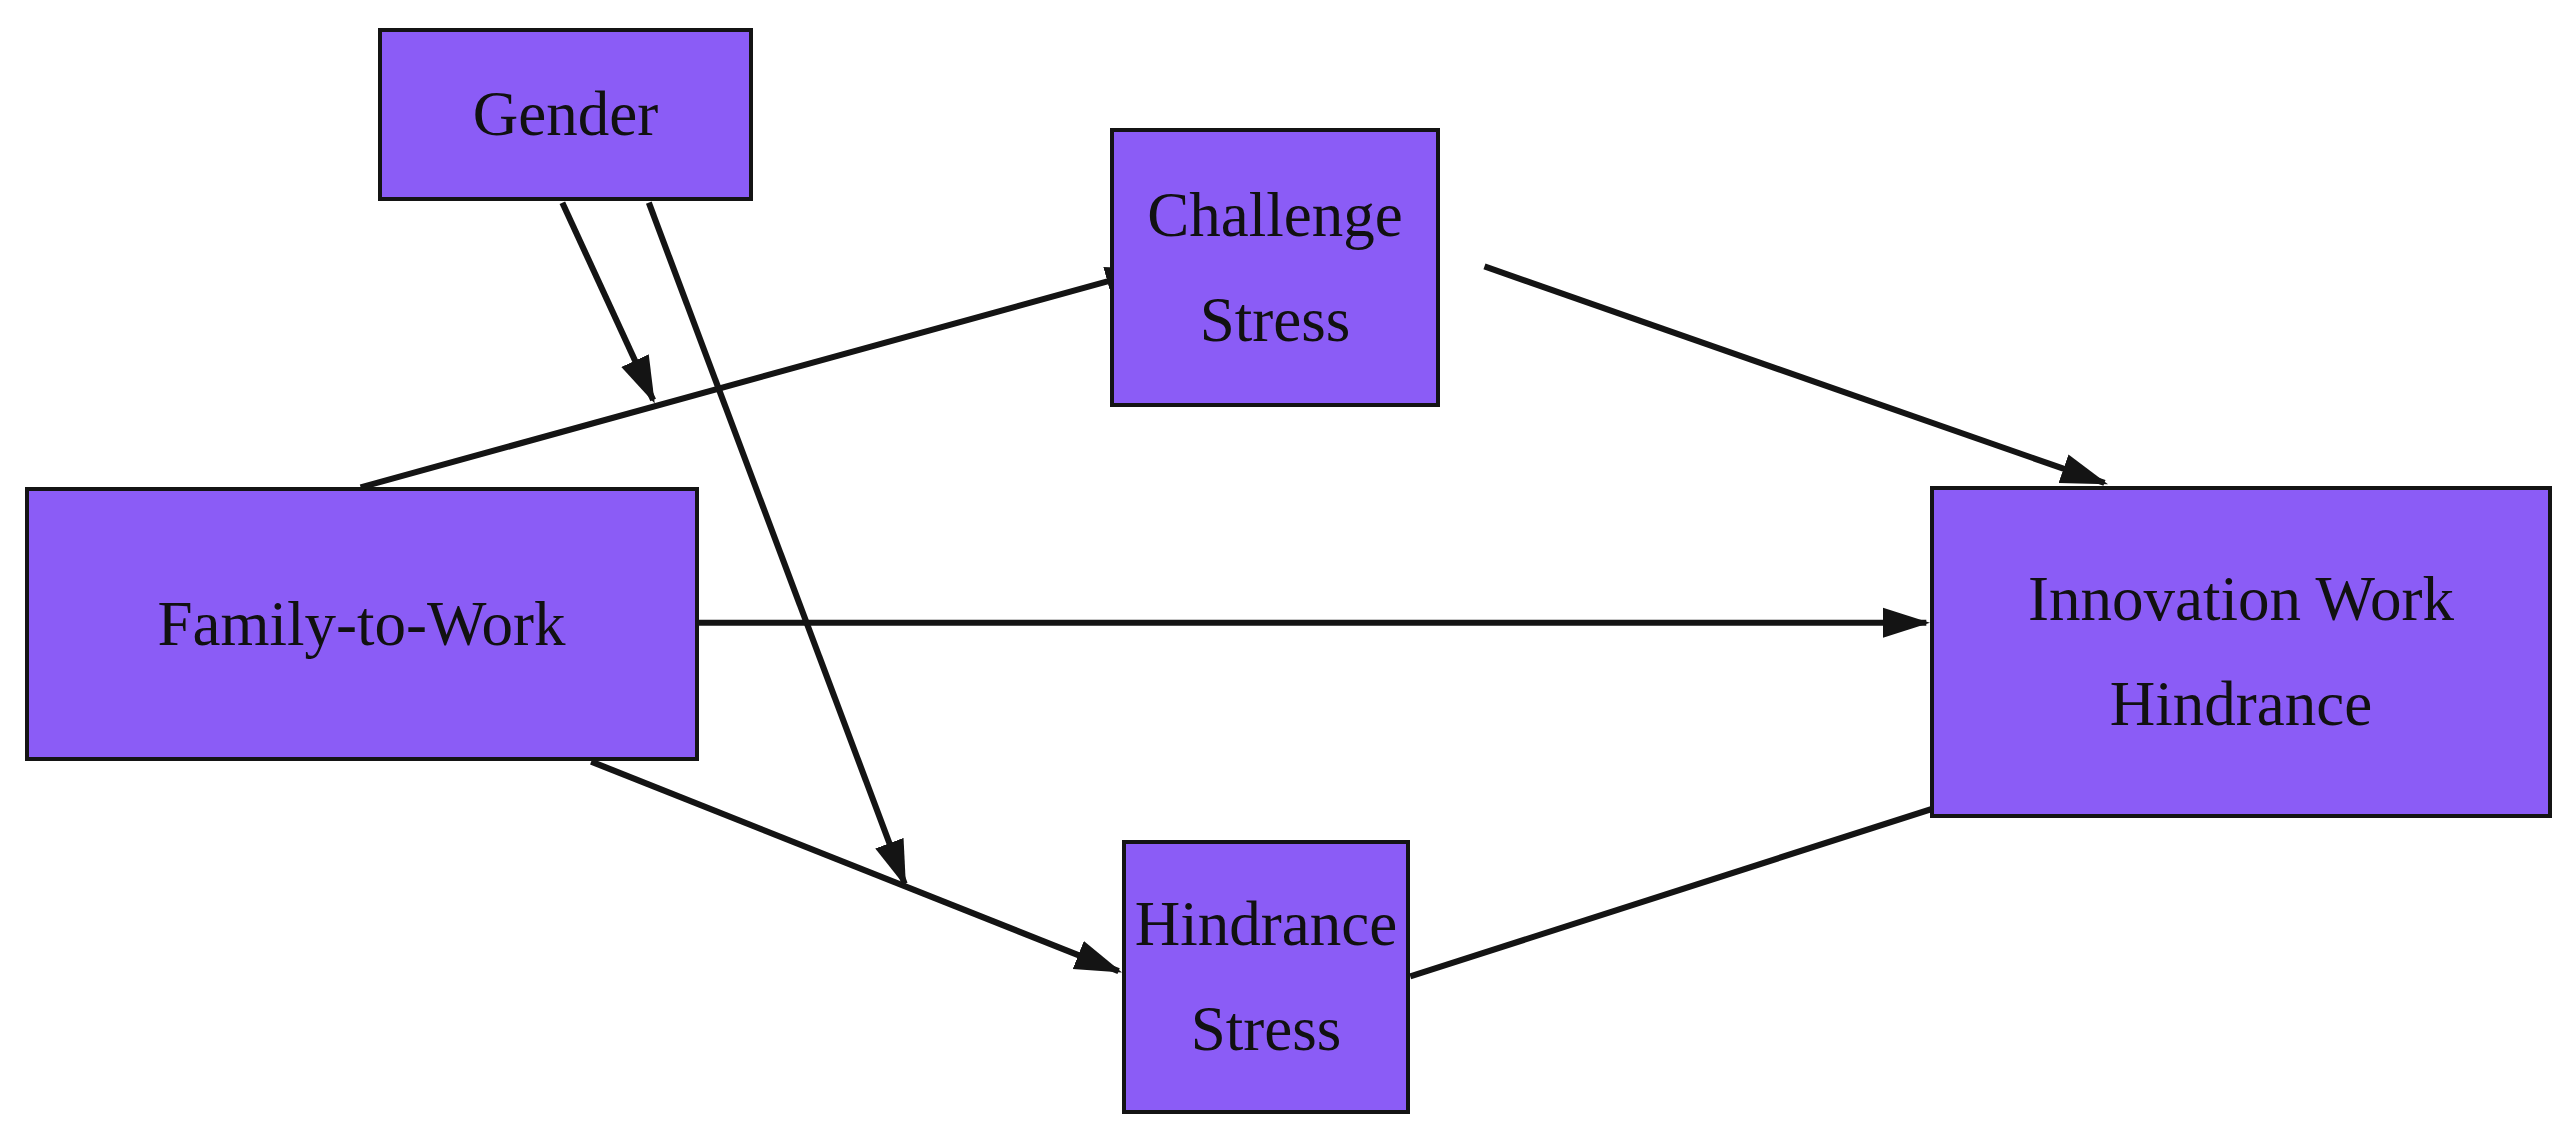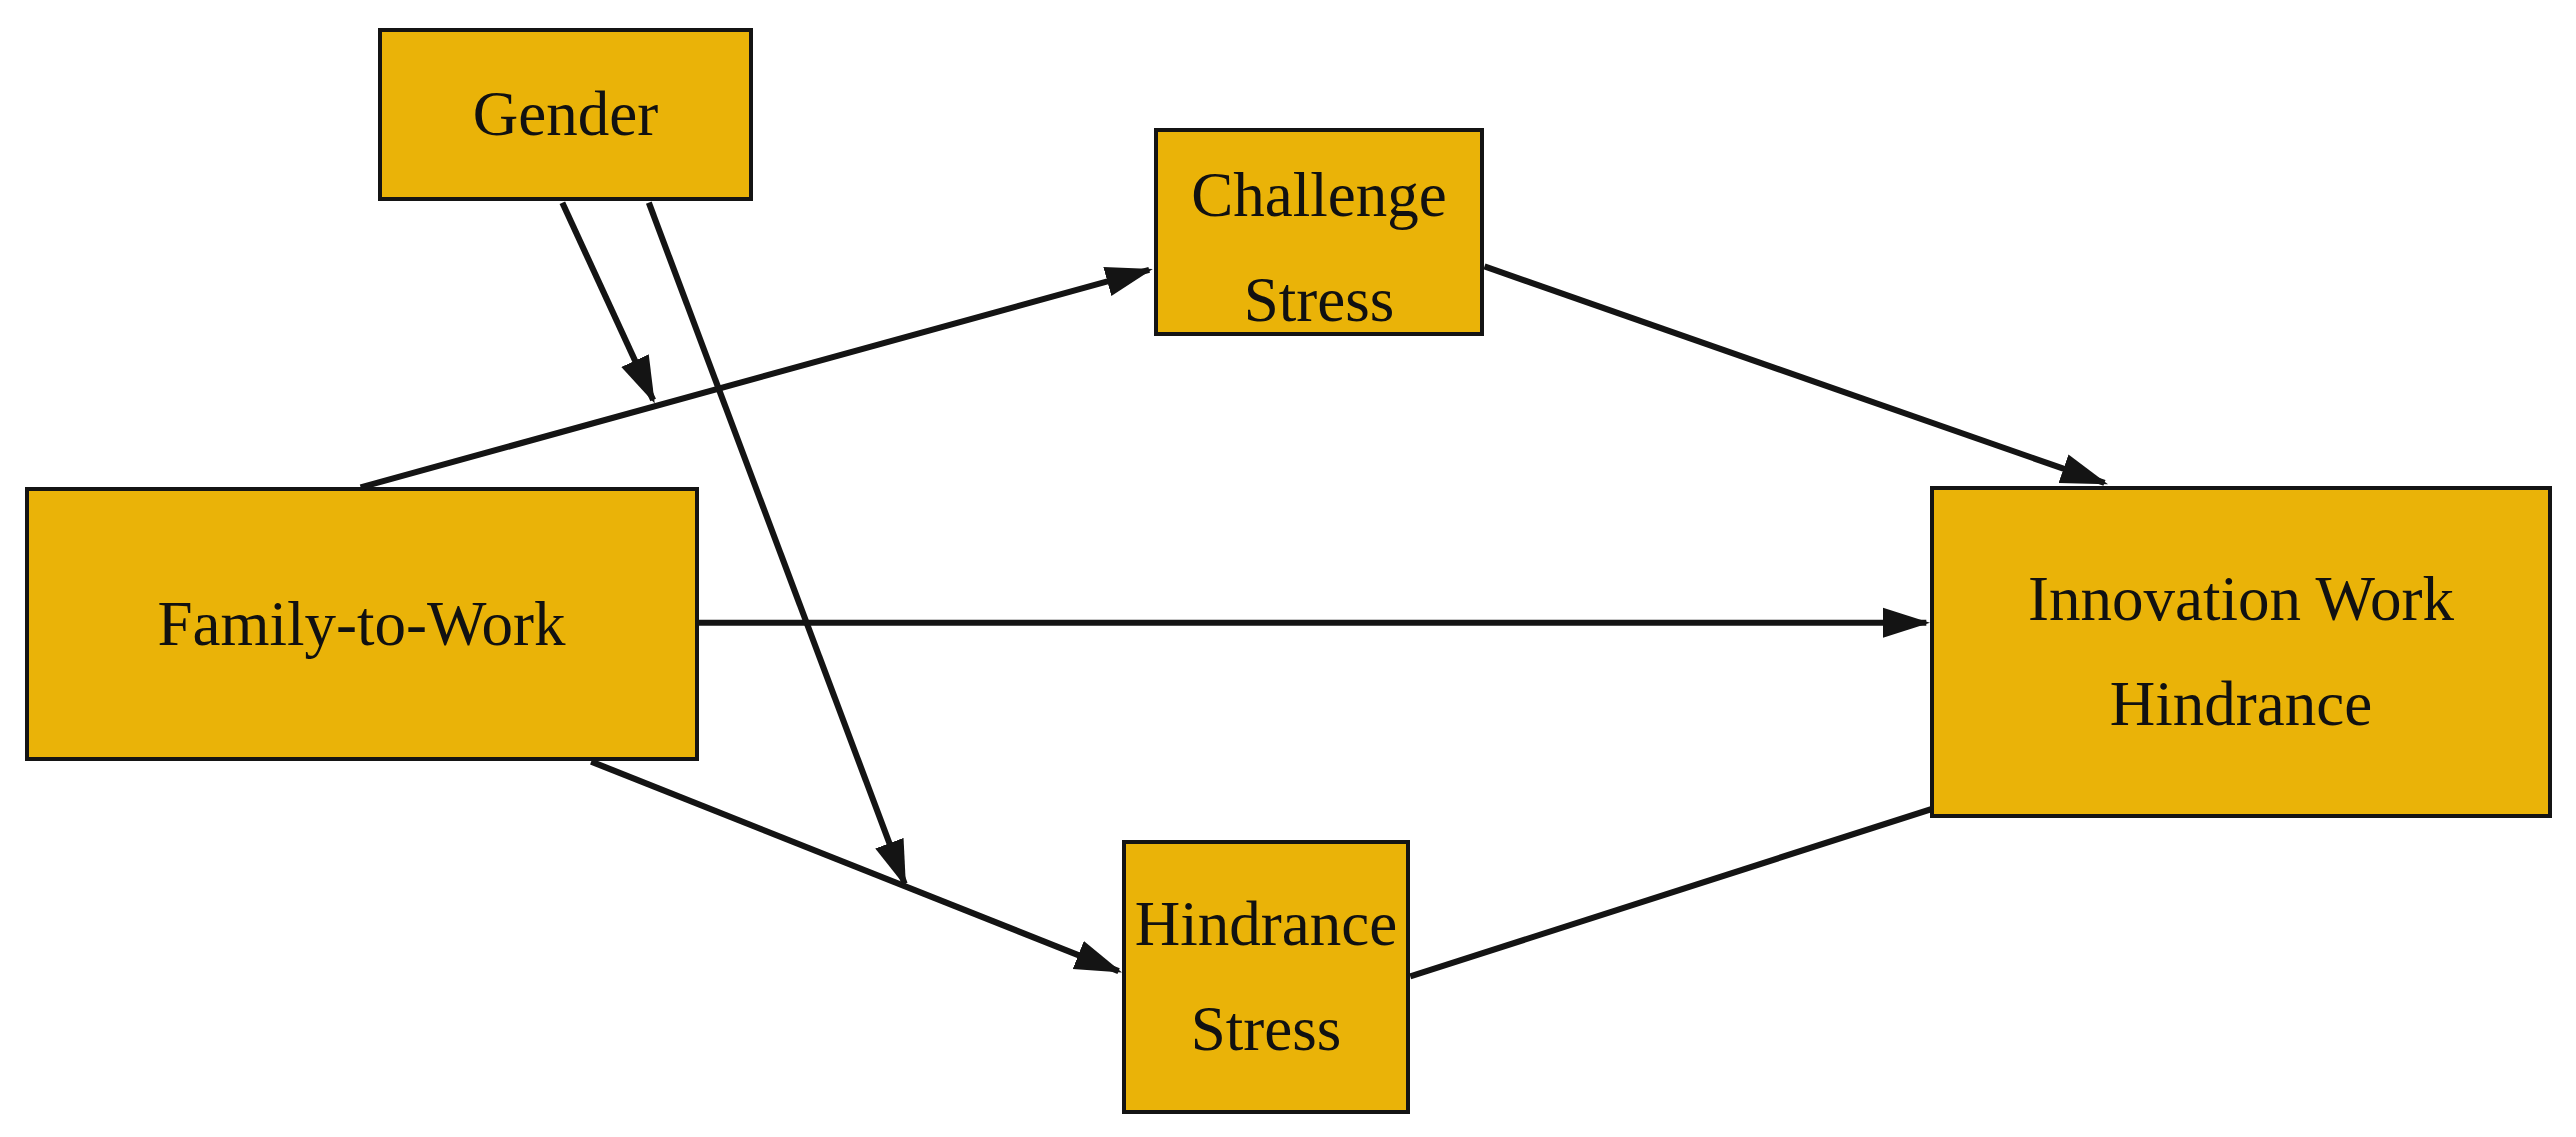--- a/index.html
+++ b/index.html
@@ -20,36 +20,36 @@
     position: absolute;
     left: 0;
     top: 0;
     width: 2576px;
     height: 1138px;
   }
   .node {
     position: absolute;
     box-sizing: border-box;
     border: 4.4px solid #141414;
-    background: #eab308;
+    background: #8b5cf6;
     display: flex;
     flex-direction: column;
     justify-content: center;
     align-items: center;
     row-gap: 42px;
     text-align: center;
   }
   .node-line {
     display: block;
     font-size: 63px;
     line-height: 1.0;
     white-space: nowrap;
   }
   #node-gender                   { left: 378px;  top: 28px;  width: 375px; height: 173px; }
-  #node-challenge-stress         { left: 1154px; top: 128px; width: 330px; height: 208px; justify-content: flex-end; }
+  #node-challenge-stress         { left: 1110px; top: 128px; width: 330px; height: 279px; }
   #node-family-to-work-conflict  { left: 24.5px;   top: 487px; width: 674px; height: 274px; justify-content: center; }
   #node-innovation-work-behavior { left: 1930px; top: 486px; width: 622px; height: 332px; }
   #node-hindrance-stress         { left: 1122px; top: 840px; width: 288px; height: 274px; }
 </style>
 </head>
 <body>
 
 <div id="canvas">
 
   <svg id="arrows" viewBox="0 0 2950 1303" xmlns="http://www.w3.org/2000/svg">

